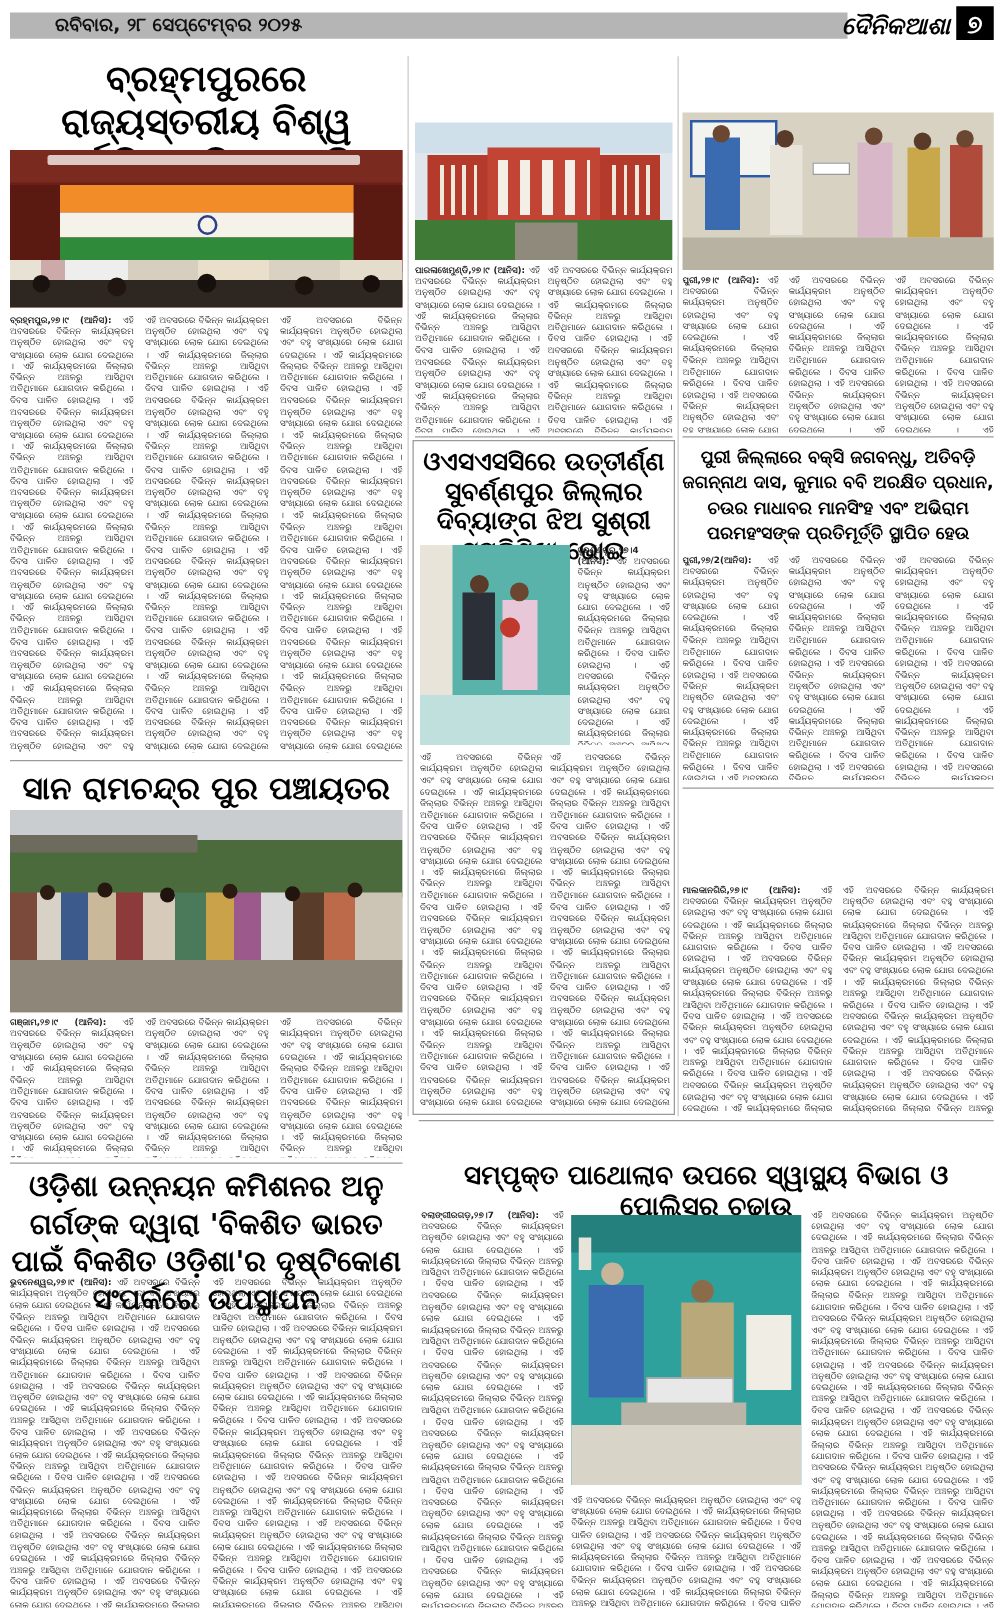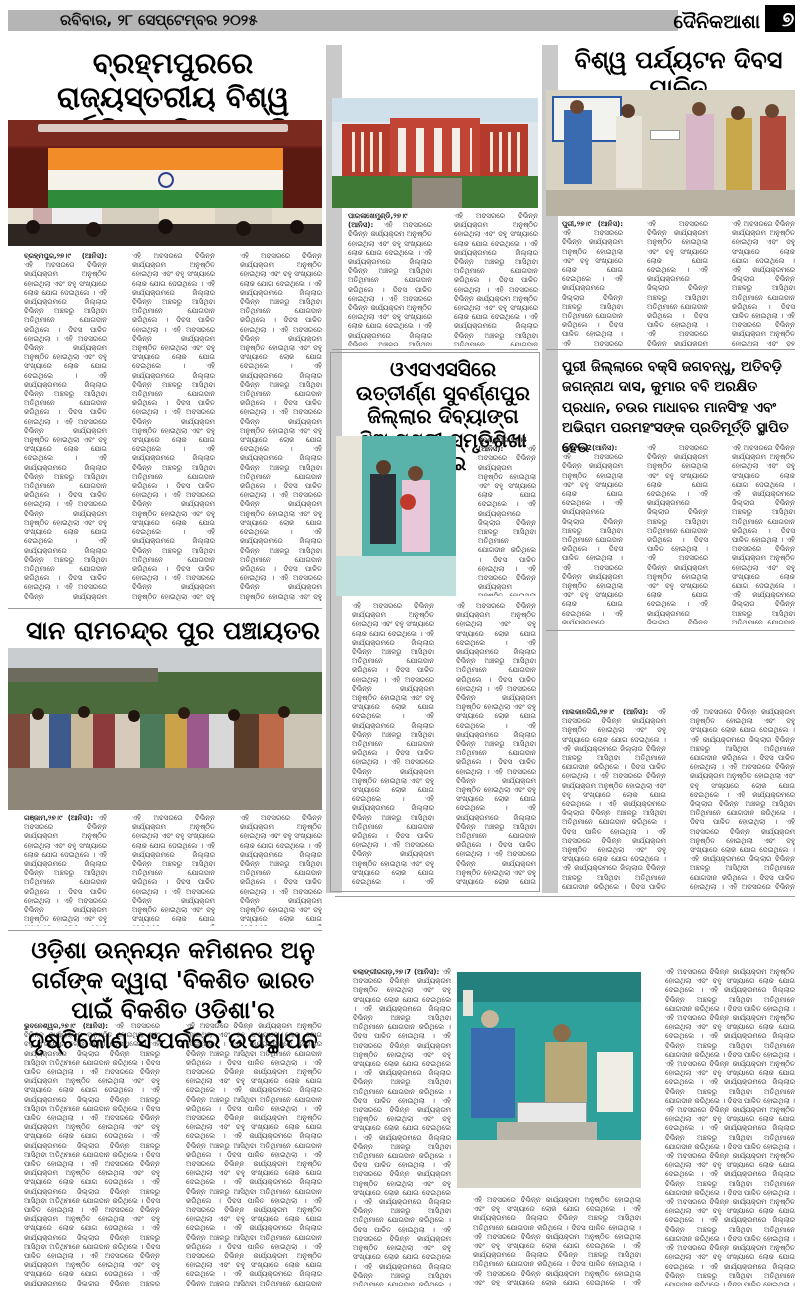--- a/index.html
+++ b/index.html
@@ -2,34 +2,34 @@
 <html><head>
 <meta charset="utf-8">
 <style>
   * { margin:0; padding:0; box-sizing:border-box; }
   html,body { background:#e8e8e8; }
   .page {
     position:relative; width:800px; height:1292px; margin:0 auto;
     background:#ffffff; overflow:hidden;
     font-family:"DejaVu Sans","Liberation Sans",sans-serif; color:#111;
   }
-  .abs { position:absolute;padding-left:16px; }
+  .abs { position:absolute; }
   .topbar { background:#b5b5b5; }
   .datetext { font-size:15px; font-weight:bold; color:#101010; line-height:20px; padding-left:36px; }
-  .masthead { font-size:19px; font-weight:bold; color:#000; text-align:right; }
+  .masthead { font-size:19px; font-weight:bold; color:#000; text-align:right;font-style:italic; }
   .pagenum-box { background:#000; color:#fff; font-size:20px; font-weight:bold;
     display:flex; align-items:center; justify-content:center; }
   .headline { font-weight:bold; color:#000; text-align:center; line-height:1.18; }
   .hl-a1 { font-size:29px; }
   .hl-a2 { font-size:25px; }
   .hl-a3 { font-size:23px; line-height:1.3; }
   .hl-b1 { font-size:16px; }
   .hl-b2 { font-size:20px; }
   .hl-c1 { font-size:24px; }
-  .hl-c2 { font-size:14px; line-height:1.45; text-align:left; }
+  .hl-c2 { font-size:14px; line-height:1.45; text-align:center; }
   .hl-c3 { font-size:21px; }
   .hl-kicker { font-size:17px; }
   .hl-bottom { font-size:21px; }
   .body-col { font-size:7px; line-height:9.2px; text-align:justify; color:#1c1c1c;
     overflow:hidden; word-break:break-word; }
   .dateline { font-weight:bold; }
   .vrule { background:#c9c9c9; width:1px; }
   .hrule { background:#9a9a9a; height:1px; }
   .boxed { border:1px solid #9a9a9a; }
   .photo { overflow:hidden; position:absolute; }
@@ -143,21 +143,20 @@
     <div class="ph" style="left:72px;top:30px;width:15px;height:15px;border-radius:50%;background:#6b4630;"></div>
     <div class="ph" style="left:64px;top:58px;width:16px;height:16px;border-radius:50%;background:#c0392b;"></div>
   </div>
   <div class="abs body-col" style="left:462px;top:436px;width:74px;height:160px;">
     <span class="dateline">ସୁବର୍ଣ୍ଣପୁର,୨୭।4 (ଆନିସ):</span>
     <span>ଏହି ଅବସରରେ ବିଭିନ୍ନ କାର୍ଯ୍ୟକ୍ରମ ଅନୁଷ୍ଠିତ ହୋଇଥିଲା ଏବଂ ବହୁ ସଂଖ୍ୟାରେ ଲୋକ ଯୋଗ ଦେଇଥିଲେ । ଏହି କାର୍ଯ୍ୟକ୍ରମରେ ଜିଲ୍ଲାର ବିଭିନ୍ନ ଅଞ୍ଚଳରୁ ଆସିଥିବା ଅତିଥିମାନେ ଯୋଗଦାନ କରିଥିଲେ । ଦିବସ ପାଳିତ ହୋଇଥିଲା । ଏହି ଅବସରରେ ବିଭିନ୍ନ କାର୍ଯ୍ୟକ୍ରମ ଅନୁଷ୍ଠିତ ହୋଇଥିଲା ଏବଂ ବହୁ ସଂଖ୍ୟାରେ ଲୋକ ଯୋଗ ଦେଇଥିଲେ । ଏହି କାର୍ଯ୍ୟକ୍ରମରେ ଜିଲ୍ଲାର ବିଭିନ୍ନ ଅଞ୍ଚଳରୁ ଆସିଥିବା ଅତିଥିମାନେ ଯୋଗଦାନ କରିଥିଲେ । ଦିବସ ପାଳିତ ହୋଇଥିଲା । ଏହି ଅବସରରେ ବିଭିନ୍ନ କାର୍ଯ୍ୟକ୍ରମ ଅନୁଷ୍ଠିତ ହୋଇଥିଲା ଏବଂ ବହୁ ସଂଖ୍ୟାରେ ଲୋକ ଯୋଗ ଦେଇଥିଲେ । ଏହି କାର୍ଯ୍ୟକ୍ରମରେ ଜିଲ୍ଲାର ବିଭିନ୍ନ ଅଞ୍ଚଳରୁ ଆସିଥିବା ଅତିଥିମାନେ ଯୋଗଦାନ କରିଥିଲେ । ଦିବସ ପାଳିତ ହୋଇଥିଲା । </span>
   </div>
   <div class="abs body-col" style="left:336px;top:602px;width:98px;height:284px;">ଏହି ଅବସରରେ ବିଭିନ୍ନ କାର୍ଯ୍ୟକ୍ରମ ଅନୁଷ୍ଠିତ ହୋଇଥିଲା ଏବଂ ବହୁ ସଂଖ୍ୟାରେ ଲୋକ ଯୋଗ ଦେଇଥିଲେ । ଏହି କାର୍ଯ୍ୟକ୍ରମରେ ଜିଲ୍ଲାର ବିଭିନ୍ନ ଅଞ୍ଚଳରୁ ଆସିଥିବା ଅତିଥିମାନେ ଯୋଗଦାନ କରିଥିଲେ । ଦିବସ ପାଳିତ ହୋଇଥିଲା । ଏହି ଅବସରରେ ବିଭିନ୍ନ କାର୍ଯ୍ୟକ୍ରମ ଅନୁଷ୍ଠିତ ହୋଇଥିଲା ଏବଂ ବହୁ ସଂଖ୍ୟାରେ ଲୋକ ଯୋଗ ଦେଇଥିଲେ । ଏହି କାର୍ଯ୍ୟକ୍ରମରେ ଜିଲ୍ଲାର ବିଭିନ୍ନ ଅଞ୍ଚଳରୁ ଆସିଥିବା ଅତିଥିମାନେ ଯୋଗଦାନ କରିଥିଲେ । ଦିବସ ପାଳିତ ହୋଇଥିଲା । ଏହି ଅବସରରେ ବିଭିନ୍ନ କାର୍ଯ୍ୟକ୍ରମ ଅନୁଷ୍ଠିତ ହୋଇଥିଲା ଏବଂ ବହୁ ସଂଖ୍ୟାରେ ଲୋକ ଯୋଗ ଦେଇଥିଲେ । ଏହି କାର୍ଯ୍ୟକ୍ରମରେ ଜିଲ୍ଲାର ବିଭିନ୍ନ ଅଞ୍ଚଳରୁ ଆସିଥିବା ଅତିଥିମାନେ ଯୋଗଦାନ କରିଥିଲେ । ଦିବସ ପାଳିତ ହୋଇଥିଲା । ଏହି ଅବସରରେ ବିଭିନ୍ନ କାର୍ଯ୍ୟକ୍ରମ ଅନୁଷ୍ଠିତ ହୋଇଥିଲା ଏବଂ ବହୁ ସଂଖ୍ୟାରେ ଲୋକ ଯୋଗ ଦେଇଥିଲେ । ଏହି କାର୍ଯ୍ୟକ୍ରମରେ ଜିଲ୍ଲାର ବିଭିନ୍ନ ଅଞ୍ଚଳରୁ ଆସିଥିବା ଅତିଥିମାନେ ଯୋଗଦାନ କରିଥିଲେ । ଦିବସ ପାଳିତ ହୋଇଥିଲା । ଏହି ଅବସରରେ ବିଭିନ୍ନ କାର୍ଯ୍ୟକ୍ରମ ଅନୁଷ୍ଠିତ ହୋଇଥିଲା ଏବଂ ବହୁ ସଂଖ୍ୟାରେ ଲୋକ ଯୋଗ ଦେଇଥିଲେ । ଏହି କାର୍ଯ୍ୟକ୍ରମରେ ଜିଲ୍ଲାର ବିଭିନ୍ନ ଅଞ୍ଚଳରୁ ଆସିଥିବା ଅତିଥିମାନେ ଯୋଗଦାନ କରିଥିଲେ । ଦିବସ ପାଳିତ ହୋଇଥିଲା । ଏହି ଅବସରରେ ବିଭିନ୍ନ କାର୍ଯ୍ୟକ୍ରମ ଅନୁଷ୍ଠିତ ହୋଇଥିଲା ଏବଂ ବହୁ ସଂଖ୍ୟାରେ ଲୋକ ଯୋଗ ଦେଇଥିଲେ । ଏହି କାର୍ଯ୍ୟକ୍ରମରେ ଜିଲ୍ଲାର ବିଭିନ୍ନ ଅଞ୍ଚଳରୁ ଆସିଥିବା ଅତିଥିମାନେ ଯୋଗଦାନ କରିଥିଲେ । ଦିବସ ପାଳିତ ହୋଇଥିଲା । ଏହି ଅବସରରେ ବିଭିନ୍ନ କାର୍ଯ୍ୟକ୍ରମ ଅନୁଷ୍ଠିତ ହୋଇଥିଲା ଏବଂ ବହୁ ସଂଖ୍ୟାରେ ଲୋକ ଯୋଗ ଦେଇଥିଲେ । ଏହି କାର୍ଯ୍ୟକ୍ରମରେ ଜିଲ୍ଲାର ବିଭିନ୍ନ ଅଞ୍ଚଳରୁ ଆସିଥିବା ଅତିଥିମାନେ ଯୋଗଦାନ କରିଥିଲେ । ଦିବସ ପାଳିତ ହୋଇଥିଲା । ଏହି ଅବସରରେ ବିଭିନ୍ନ କାର୍ଯ୍ୟକ୍ରମ ଅନୁଷ୍ଠିତ ହୋଇଥିଲା ଏବଂ ବହୁ ସଂଖ୍ୟାରେ ଲୋକ ଯୋଗ ଦେଇଥିଲେ । ଏହି କାର୍ଯ୍ୟକ୍ରମରେ ଜିଲ୍ଲାର ବିଭିନ୍ନ ଅଞ୍ଚଳରୁ ଆସିଥିବା ଅତିଥିମାନେ ଯୋଗଦାନ କରିଥିଲେ । ଦିବସ ପାଳିତ ହୋଇଥିଲା । ଏହି ଅବସରରେ ବିଭିନ୍ନ କାର୍ଯ୍ୟକ୍ରମ ଅନୁଷ୍ଠିତ ହୋଇଥିଲା ଏବଂ ବହୁ ସଂଖ୍ୟାରେ ଲୋକ ଯୋଗ ଦେଇଥିଲେ । ଏହି କାର୍ଯ୍ୟକ୍ରମରେ ଜିଲ୍ଲାର ବିଭିନ୍ନ ଅଞ୍ଚଳରୁ ଆସିଥିବା ଅତିଥିମାନେ ଯୋଗଦାନ କରିଥିଲେ । ଦିବସ ପାଳିତ ହୋଇଥିଲା । </div>
   <div class="abs body-col" style="left:440px;top:602px;width:96px;height:284px;">ଏହି ଅବସରରେ ବିଭିନ୍ନ କାର୍ଯ୍ୟକ୍ରମ ଅନୁଷ୍ଠିତ ହୋଇଥିଲା ଏବଂ ବହୁ ସଂଖ୍ୟାରେ ଲୋକ ଯୋଗ ଦେଇଥିଲେ । ଏହି କାର୍ଯ୍ୟକ୍ରମରେ ଜିଲ୍ଲାର ବିଭିନ୍ନ ଅଞ୍ଚଳରୁ ଆସିଥିବା ଅତିଥିମାନେ ଯୋଗଦାନ କରିଥିଲେ । ଦିବସ ପାଳିତ ହୋଇଥିଲା । ଏହି ଅବସରରେ ବିଭିନ୍ନ କାର୍ଯ୍ୟକ୍ରମ ଅନୁଷ୍ଠିତ ହୋଇଥିଲା ଏବଂ ବହୁ ସଂଖ୍ୟାରେ ଲୋକ ଯୋଗ ଦେଇଥିଲେ । ଏହି କାର୍ଯ୍ୟକ୍ରମରେ ଜିଲ୍ଲାର ବିଭିନ୍ନ ଅଞ୍ଚଳରୁ ଆସିଥିବା ଅତିଥିମାନେ ଯୋଗଦାନ କରିଥିଲେ । ଦିବସ ପାଳିତ ହୋଇଥିଲା । ଏହି ଅବସରରେ ବିଭିନ୍ନ କାର୍ଯ୍ୟକ୍ରମ ଅନୁଷ୍ଠିତ ହୋଇଥିଲା ଏବଂ ବହୁ ସଂଖ୍ୟାରେ ଲୋକ ଯୋଗ ଦେଇଥିଲେ । ଏହି କାର୍ଯ୍ୟକ୍ରମରେ ଜିଲ୍ଲାର ବିଭିନ୍ନ ଅଞ୍ଚଳରୁ ଆସିଥିବା ଅତିଥିମାନେ ଯୋଗଦାନ କରିଥିଲେ । ଦିବସ ପାଳିତ ହୋଇଥିଲା । ଏହି ଅବସରରେ ବିଭିନ୍ନ କାର୍ଯ୍ୟକ୍ରମ ଅନୁଷ୍ଠିତ ହୋଇଥିଲା ଏବଂ ବହୁ ସଂଖ୍ୟାରେ ଲୋକ ଯୋଗ ଦେଇଥିଲେ । ଏହି କାର୍ଯ୍ୟକ୍ରମରେ ଜିଲ୍ଲାର ବିଭିନ୍ନ ଅଞ୍ଚଳରୁ ଆସିଥିବା ଅତିଥିମାନେ ଯୋଗଦାନ କରିଥିଲେ । ଦିବସ ପାଳିତ ହୋଇଥିଲା । ଏହି ଅବସରରେ ବିଭିନ୍ନ କାର୍ଯ୍ୟକ୍ରମ ଅନୁଷ୍ଠିତ ହୋଇଥିଲା ଏବଂ ବହୁ ସଂଖ୍ୟାରେ ଲୋକ ଯୋଗ ଦେଇଥିଲେ । ଏହି କାର୍ଯ୍ୟକ୍ରମରେ ଜିଲ୍ଲାର ବିଭିନ୍ନ ଅଞ୍ଚଳରୁ ଆସିଥିବା ଅତିଥିମାନେ ଯୋଗଦାନ କରିଥିଲେ । ଦିବସ ପାଳିତ ହୋଇଥିଲା । ଏହି ଅବସରରେ ବିଭିନ୍ନ କାର୍ଯ୍ୟକ୍ରମ ଅନୁଷ୍ଠିତ ହୋଇଥିଲା ଏବଂ ବହୁ ସଂଖ୍ୟାରେ ଲୋକ ଯୋଗ ଦେଇଥିଲେ । ଏହି କାର୍ଯ୍ୟକ୍ରମରେ ଜିଲ୍ଲାର ବିଭିନ୍ନ ଅଞ୍ଚଳରୁ ଆସିଥିବା ଅତିଥିମାନେ ଯୋଗଦାନ କରିଥିଲେ । ଦିବସ ପାଳିତ ହୋଇଥିଲା । ଏହି ଅବସରରେ ବିଭିନ୍ନ କାର୍ଯ୍ୟକ୍ରମ ଅନୁଷ୍ଠିତ ହୋଇଥିଲା ଏବଂ ବହୁ ସଂଖ୍ୟାରେ ଲୋକ ଯୋଗ ଦେଇଥିଲେ । ଏହି କାର୍ଯ୍ୟକ୍ରମରେ ଜିଲ୍ଲାର ବିଭିନ୍ନ ଅଞ୍ଚଳରୁ ଆସିଥିବା ଅତିଥିମାନେ ଯୋଗଦାନ କରିଥିଲେ । ଦିବସ ପାଳିତ ହୋଇଥିଲା । ଏହି ଅବସରରେ ବିଭିନ୍ନ କାର୍ଯ୍ୟକ୍ରମ ଅନୁଷ୍ଠିତ ହୋଇଥିଲା ଏବଂ ବହୁ ସଂଖ୍ୟାରେ ଲୋକ ଯୋଗ ଦେଇଥିଲେ । ଏହି କାର୍ଯ୍ୟକ୍ରମରେ ଜିଲ୍ଲାର ବିଭିନ୍ନ ଅଞ୍ଚଳରୁ ଆସିଥିବା ଅତିଥିମାନେ ଯୋଗଦାନ କରିଥିଲେ । ଦିବସ ପାଳିତ ହୋଇଥିଲା । ଏହି ଅବସରରେ ବିଭିନ୍ନ କାର୍ଯ୍ୟକ୍ରମ ଅନୁଷ୍ଠିତ ହୋଇଥିଲା ଏବଂ ବହୁ ସଂଖ୍ୟାରେ ଲୋକ ଯୋଗ ଦେଇଥିଲେ । ଏହି କାର୍ଯ୍ୟକ୍ରମରେ ଜିଲ୍ଲାର ବିଭିନ୍ନ ଅଞ୍ଚଳରୁ ଆସିଥିବା ଅତିଥିମାନେ ଯୋଗଦାନ କରିଥିଲେ । ଦିବସ ପାଳିତ ହୋଇଥିଲା । </div>
 
-  <div class="abs headline hl-c1" style="left:546px;top:46px;width:249px;height:36px;">ବିଶ୍ୱ ପର୍ଯ୍ୟଟନ ଦିବସ ପାଳିତ</div>
 
   <div class="photo" style="left:546px;top:90px;width:249px;height:126px;background:#d8d2c2;">
     <div class="ph" style="left:6px;top:6px;width:70px;height:46px;background:#f2f2ee;border:2px solid #2b5aa8;"></div>
     <div class="ph" style="left:18px;top:20px;width:28px;height:74px;background:#3a6ab0;"></div>
     <div class="ph" style="left:24px;top:10px;width:14px;height:14px;border-radius:50%;background:#6b4630;"></div>
     <div class="ph" style="left:70px;top:26px;width:26px;height:72px;background:#e8e4da;"></div>
     <div class="ph" style="left:75px;top:14px;width:14px;height:14px;border-radius:50%;background:#5a3a28;"></div>
     <div class="ph" style="left:104px;top:40px;width:30px;height:10px;background:#fff;border:1px solid #999;"></div>
     <div class="ph" style="left:140px;top:24px;width:28px;height:76px;background:#d8b8c8;"></div>
     <div class="ph" style="left:146px;top:12px;width:14px;height:14px;border-radius:50%;background:#6b4630;"></div>
@@ -187,20 +186,21 @@
 
   <div class="abs hrule" style="left:546px;top:630px;width:249px;"></div>
 
   <div class="abs body-col" style="left:546px;top:708px;width:120px;height:184px;">
     <span class="dateline">ମାଲକାନଗିରି,୨୭।୯ (ଆନିସ):</span>
     <span>ଏହି ଅବସରରେ ବିଭିନ୍ନ କାର୍ଯ୍ୟକ୍ରମ ଅନୁଷ୍ଠିତ ହୋଇଥିଲା ଏବଂ ବହୁ ସଂଖ୍ୟାରେ ଲୋକ ଯୋଗ ଦେଇଥିଲେ । ଏହି କାର୍ଯ୍ୟକ୍ରମରେ ଜିଲ୍ଲାର ବିଭିନ୍ନ ଅଞ୍ଚଳରୁ ଆସିଥିବା ଅତିଥିମାନେ ଯୋଗଦାନ କରିଥିଲେ । ଦିବସ ପାଳିତ ହୋଇଥିଲା । ଏହି ଅବସରରେ ବିଭିନ୍ନ କାର୍ଯ୍ୟକ୍ରମ ଅନୁଷ୍ଠିତ ହୋଇଥିଲା ଏବଂ ବହୁ ସଂଖ୍ୟାରେ ଲୋକ ଯୋଗ ଦେଇଥିଲେ । ଏହି କାର୍ଯ୍ୟକ୍ରମରେ ଜିଲ୍ଲାର ବିଭିନ୍ନ ଅଞ୍ଚଳରୁ ଆସିଥିବା ଅତିଥିମାନେ ଯୋଗଦାନ କରିଥିଲେ । ଦିବସ ପାଳିତ ହୋଇଥିଲା । ଏହି ଅବସରରେ ବିଭିନ୍ନ କାର୍ଯ୍ୟକ୍ରମ ଅନୁଷ୍ଠିତ ହୋଇଥିଲା ଏବଂ ବହୁ ସଂଖ୍ୟାରେ ଲୋକ ଯୋଗ ଦେଇଥିଲେ । ଏହି କାର୍ଯ୍ୟକ୍ରମରେ ଜିଲ୍ଲାର ବିଭିନ୍ନ ଅଞ୍ଚଳରୁ ଆସିଥିବା ଅତିଥିମାନେ ଯୋଗଦାନ କରିଥିଲେ । ଦିବସ ପାଳିତ ହୋଇଥିଲା । ଏହି ଅବସରରେ ବିଭିନ୍ନ କାର୍ଯ୍ୟକ୍ରମ ଅନୁଷ୍ଠିତ ହୋଇଥିଲା ଏବଂ ବହୁ ସଂଖ୍ୟାରେ ଲୋକ ଯୋଗ ଦେଇଥିଲେ । ଏହି କାର୍ଯ୍ୟକ୍ରମରେ ଜିଲ୍ଲାର ବିଭିନ୍ନ ଅଞ୍ଚଳରୁ ଆସିଥିବା ଅତିଥିମାନେ ଯୋଗଦାନ କରିଥିଲେ । ଦିବସ ପାଳିତ ହୋଇଥିଲା । ଏହି ଅବସରରେ ବିଭିନ୍ନ କାର୍ଯ୍ୟକ୍ରମ ଅନୁଷ୍ଠିତ ହୋଇଥିଲା ଏବଂ ବହୁ ସଂଖ୍ୟାରେ ଲୋକ ଯୋଗ ଦେଇଥିଲେ । ଏହି କାର୍ଯ୍ୟକ୍ରମରେ ଜିଲ୍ଲାର ବିଭିନ୍ନ ଅଞ୍ଚଳରୁ ଆସିଥିବା ଅତିଥିମାନେ ଯୋଗଦାନ କରିଥିଲେ । ଦିବସ ପାଳିତ ହୋଇଥିଲା । ଏହି ଅବସରରେ ବିଭିନ୍ନ କାର୍ଯ୍ୟକ୍ରମ ଅନୁଷ୍ଠିତ ହୋଇଥିଲା ଏବଂ ବହୁ ସଂଖ୍ୟାରେ ଲୋକ ଯୋଗ ଦେଇଥିଲେ । ଏହି କାର୍ଯ୍ୟକ୍ରମରେ ଜିଲ୍ଲାର ବିଭିନ୍ନ ଅଞ୍ଚଳରୁ ଆସିଥିବା ଅତିଥିମାନେ ଯୋଗଦାନ କରିଥିଲେ । ଦିବସ ପାଳିତ ହୋଇଥିଲା । </span>
   </div>
   <div class="abs body-col" style="left:674px;top:708px;width:121px;height:184px;">ଏହି ଅବସରରେ ବିଭିନ୍ନ କାର୍ଯ୍ୟକ୍ରମ ଅନୁଷ୍ଠିତ ହୋଇଥିଲା ଏବଂ ବହୁ ସଂଖ୍ୟାରେ ଲୋକ ଯୋଗ ଦେଇଥିଲେ । ଏହି କାର୍ଯ୍ୟକ୍ରମରେ ଜିଲ୍ଲାର ବିଭିନ୍ନ ଅଞ୍ଚଳରୁ ଆସିଥିବା ଅତିଥିମାନେ ଯୋଗଦାନ କରିଥିଲେ । ଦିବସ ପାଳିତ ହୋଇଥିଲା । ଏହି ଅବସରରେ ବିଭିନ୍ନ କାର୍ଯ୍ୟକ୍ରମ ଅନୁଷ୍ଠିତ ହୋଇଥିଲା ଏବଂ ବହୁ ସଂଖ୍ୟାରେ ଲୋକ ଯୋଗ ଦେଇଥିଲେ । ଏହି କାର୍ଯ୍ୟକ୍ରମରେ ଜିଲ୍ଲାର ବିଭିନ୍ନ ଅଞ୍ଚଳରୁ ଆସିଥିବା ଅତିଥିମାନେ ଯୋଗଦାନ କରିଥିଲେ । ଦିବସ ପାଳିତ ହୋଇଥିଲା । ଏହି ଅବସରରେ ବିଭିନ୍ନ କାର୍ଯ୍ୟକ୍ରମ ଅନୁଷ୍ଠିତ ହୋଇଥିଲା ଏବଂ ବହୁ ସଂଖ୍ୟାରେ ଲୋକ ଯୋଗ ଦେଇଥିଲେ । ଏହି କାର୍ଯ୍ୟକ୍ରମରେ ଜିଲ୍ଲାର ବିଭିନ୍ନ ଅଞ୍ଚଳରୁ ଆସିଥିବା ଅତିଥିମାନେ ଯୋଗଦାନ କରିଥିଲେ । ଦିବସ ପାଳିତ ହୋଇଥିଲା । ଏହି ଅବସରରେ ବିଭିନ୍ନ କାର୍ଯ୍ୟକ୍ରମ ଅନୁଷ୍ଠିତ ହୋଇଥିଲା ଏବଂ ବହୁ ସଂଖ୍ୟାରେ ଲୋକ ଯୋଗ ଦେଇଥିଲେ । ଏହି କାର୍ଯ୍ୟକ୍ରମରେ ଜିଲ୍ଲାର ବିଭିନ୍ନ ଅଞ୍ଚଳରୁ ଆସିଥିବା ଅତିଥିମାନେ ଯୋଗଦାନ କରିଥିଲେ । ଦିବସ ପାଳିତ ହୋଇଥିଲା । ଏହି ଅବସରରେ ବିଭିନ୍ନ କାର୍ଯ୍ୟକ୍ରମ ଅନୁଷ୍ଠିତ ହୋଇଥିଲା ଏବଂ ବହୁ ସଂଖ୍ୟାରେ ଲୋକ ଯୋଗ ଦେଇଥିଲେ । ଏହି କାର୍ଯ୍ୟକ୍ରମରେ ଜିଲ୍ଲାର ବିଭିନ୍ନ ଅଞ୍ଚଳରୁ ଆସିଥିବା ଅତିଥିମାନେ ଯୋଗଦାନ କରିଥିଲେ । ଦିବସ ପାଳିତ ହୋଇଥିଲା । ଏହି ଅବସରରେ ବିଭିନ୍ନ କାର୍ଯ୍ୟକ୍ରମ ଅନୁଷ୍ଠିତ ହୋଇଥିଲା ଏବଂ ବହୁ ସଂଖ୍ୟାରେ ଲୋକ ଯୋଗ ଦେଇଥିଲେ । ଏହି କାର୍ଯ୍ୟକ୍ରମରେ ଜିଲ୍ଲାର ବିଭିନ୍ନ ଅଞ୍ଚଳରୁ ଆସିଥିବା ଅତିଥିମାନେ ଯୋଗଦାନ କରିଥିଲେ । ଦିବସ ପାଳିତ ହୋଇଥିଲା । ଏହି ଅବସରରେ ବିଭିନ୍ନ କାର୍ଯ୍ୟକ୍ରମ ଅନୁଷ୍ଠିତ ହୋଇଥିଲା ଏବଂ ବହୁ ସଂଖ୍ୟାରେ ଲୋକ ଯୋଗ ଦେଇଥିଲେ । ଏହି କାର୍ଯ୍ୟକ୍ରମରେ ଜିଲ୍ଲାର ବିଭିନ୍ନ ଅଞ୍ଚଳରୁ ଆସିଥିବା ଅତିଥିମାନେ ଯୋଗଦାନ କରିଥିଲେ । ଦିବସ ପାଳିତ ହୋଇଥିଲା । </div>
 
   <div class="abs hrule" style="left:335px;top:896px;width:460px;"></div>
+  <div class="abs headline hl-bottom" style="left:335px;top:928px;width:460px;height:30px;">ସମ୍ପୃକ୍ତ ପାଥୋଲାବ ଉପରେ ସ୍ୱାସ୍ଥ୍ୟ ବିଭାଗ ଓ ପୋଲିସର ଚଢ଼ାଉ</div>
 
   <div class="abs body-col" style="left:337px;top:968px;width:114px;height:318px;">
     <span class="dateline">ବଲାଙ୍ଗୀରଗଡ଼,୨୭।7 (ଆନିସ):</span>
     <span>ଏହି ଅବସରରେ ବିଭିନ୍ନ କାର୍ଯ୍ୟକ୍ରମ ଅନୁଷ୍ଠିତ ହୋଇଥିଲା ଏବଂ ବହୁ ସଂଖ୍ୟାରେ ଲୋକ ଯୋଗ ଦେଇଥିଲେ । ଏହି କାର୍ଯ୍ୟକ୍ରମରେ ଜିଲ୍ଲାର ବିଭିନ୍ନ ଅଞ୍ଚଳରୁ ଆସିଥିବା ଅତିଥିମାନେ ଯୋଗଦାନ କରିଥିଲେ । ଦିବସ ପାଳିତ ହୋଇଥିଲା । ଏହି ଅବସରରେ ବିଭିନ୍ନ କାର୍ଯ୍ୟକ୍ରମ ଅନୁଷ୍ଠିତ ହୋଇଥିଲା ଏବଂ ବହୁ ସଂଖ୍ୟାରେ ଲୋକ ଯୋଗ ଦେଇଥିଲେ । ଏହି କାର୍ଯ୍ୟକ୍ରମରେ ଜିଲ୍ଲାର ବିଭିନ୍ନ ଅଞ୍ଚଳରୁ ଆସିଥିବା ଅତିଥିମାନେ ଯୋଗଦାନ କରିଥିଲେ । ଦିବସ ପାଳିତ ହୋଇଥିଲା । ଏହି ଅବସରରେ ବିଭିନ୍ନ କାର୍ଯ୍ୟକ୍ରମ ଅନୁଷ୍ଠିତ ହୋଇଥିଲା ଏବଂ ବହୁ ସଂଖ୍ୟାରେ ଲୋକ ଯୋଗ ଦେଇଥିଲେ । ଏହି କାର୍ଯ୍ୟକ୍ରମରେ ଜିଲ୍ଲାର ବିଭିନ୍ନ ଅଞ୍ଚଳରୁ ଆସିଥିବା ଅତିଥିମାନେ ଯୋଗଦାନ କରିଥିଲେ । ଦିବସ ପାଳିତ ହୋଇଥିଲା । ଏହି ଅବସରରେ ବିଭିନ୍ନ କାର୍ଯ୍ୟକ୍ରମ ଅନୁଷ୍ଠିତ ହୋଇଥିଲା ଏବଂ ବହୁ ସଂଖ୍ୟାରେ ଲୋକ ଯୋଗ ଦେଇଥିଲେ । ଏହି କାର୍ଯ୍ୟକ୍ରମରେ ଜିଲ୍ଲାର ବିଭିନ୍ନ ଅଞ୍ଚଳରୁ ଆସିଥିବା ଅତିଥିମାନେ ଯୋଗଦାନ କରିଥିଲେ । ଦିବସ ପାଳିତ ହୋଇଥିଲା । ଏହି ଅବସରରେ ବିଭିନ୍ନ କାର୍ଯ୍ୟକ୍ରମ ଅନୁଷ୍ଠିତ ହୋଇଥିଲା ଏବଂ ବହୁ ସଂଖ୍ୟାରେ ଲୋକ ଯୋଗ ଦେଇଥିଲେ । ଏହି କାର୍ଯ୍ୟକ୍ରମରେ ଜିଲ୍ଲାର ବିଭିନ୍ନ ଅଞ୍ଚଳରୁ ଆସିଥିବା ଅତିଥିମାନେ ଯୋଗଦାନ କରିଥିଲେ । ଦିବସ ପାଳିତ ହୋଇଥିଲା । ଏହି ଅବସରରେ ବିଭିନ୍ନ କାର୍ଯ୍ୟକ୍ରମ ଅନୁଷ୍ଠିତ ହୋଇଥିଲା ଏବଂ ବହୁ ସଂଖ୍ୟାରେ ଲୋକ ଯୋଗ ଦେଇଥିଲେ । ଏହି କାର୍ଯ୍ୟକ୍ରମରେ ଜିଲ୍ଲାର ବିଭିନ୍ନ ଅଞ୍ଚଳରୁ ଆସିଥିବା ଅତିଥିମାନେ ଯୋଗଦାନ କରିଥିଲେ । ଦିବସ ପାଳିତ ହୋଇଥିଲା । ଏହି ଅବସରରେ ବିଭିନ୍ନ କାର୍ଯ୍ୟକ୍ରମ ଅନୁଷ୍ଠିତ ହୋଇଥିଲା ଏବଂ ବହୁ ସଂଖ୍ୟାରେ ଲୋକ ଯୋଗ ଦେଇଥିଲେ । ଏହି କାର୍ଯ୍ୟକ୍ରମରେ ଜିଲ୍ଲାର ବିଭିନ୍ନ ଅଞ୍ଚଳରୁ ଆସିଥିବା ଅତିଥିମାନେ ଯୋଗଦାନ କରିଥିଲେ । ଦିବସ ପାଳିତ ହୋଇଥିଲା । ଏହି ଅବସରରେ ବିଭିନ୍ନ କାର୍ଯ୍ୟକ୍ରମ ଅନୁଷ୍ଠିତ ହୋଇଥିଲା ଏବଂ ବହୁ ସଂଖ୍ୟାରେ ଲୋକ ଯୋଗ ଦେଇଥିଲେ । ଏହି କାର୍ଯ୍ୟକ୍ରମରେ ଜିଲ୍ଲାର ବିଭିନ୍ନ ଅଞ୍ଚଳରୁ ଆସିଥିବା ଅତିଥିମାନେ ଯୋଗଦାନ କରିଥିଲେ । ଦିବସ ପାଳିତ ହୋଇଥିଲା । ଏହି ଅବସରରେ ବିଭିନ୍ନ କାର୍ଯ୍ୟକ୍ରମ ଅନୁଷ୍ଠିତ ହୋଇଥିଲା ଏବଂ ବହୁ ସଂଖ୍ୟାରେ ଲୋକ ଯୋଗ ଦେଇଥିଲେ । ଏହି କାର୍ଯ୍ୟକ୍ରମରେ ଜିଲ୍ଲାର ବିଭିନ୍ନ ଅଞ୍ଚଳରୁ ଆସିଥିବା ଅତିଥିମାନେ ଯୋଗଦାନ କରିଥିଲେ । ଦିବସ ପାଳିତ ହୋଇଥିଲା । ଏହି ଅବସରରେ ବିଭିନ୍ନ କାର୍ଯ୍ୟକ୍ରମ ଅନୁଷ୍ଠିତ ହୋଇଥିଲା ଏବଂ ବହୁ ସଂଖ୍ୟାରେ ଲୋକ ଯୋଗ ଦେଇଥିଲେ । ଏହି କାର୍ଯ୍ୟକ୍ରମରେ ଜିଲ୍ଲାର ବିଭିନ୍ନ ଅଞ୍ଚଳରୁ ଆସିଥିବା ଅତିଥିମାନେ ଯୋଗଦାନ କରିଥିଲେ । ଦିବସ ପାଳିତ ହୋଇଥିଲା । </span>
   </div>
 
   <div class="photo" style="left:457px;top:972px;width:184px;height:216px;background:#2fa19c;">
     <div class="ph" style="left:0;top:0;width:184px;height:30px;background:#23807c;"></div>
     <div class="ph" style="left:6px;top:18px;width:10px;height:26px;background:#e8e4da;"></div>
     <div class="ph" style="left:14px;top:56px;width:44px;height:90px;background:#3a6ab0;"></div>

